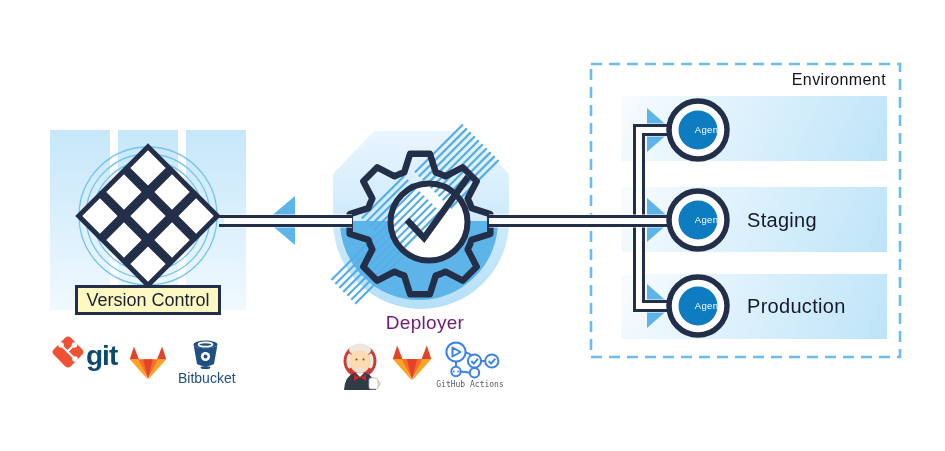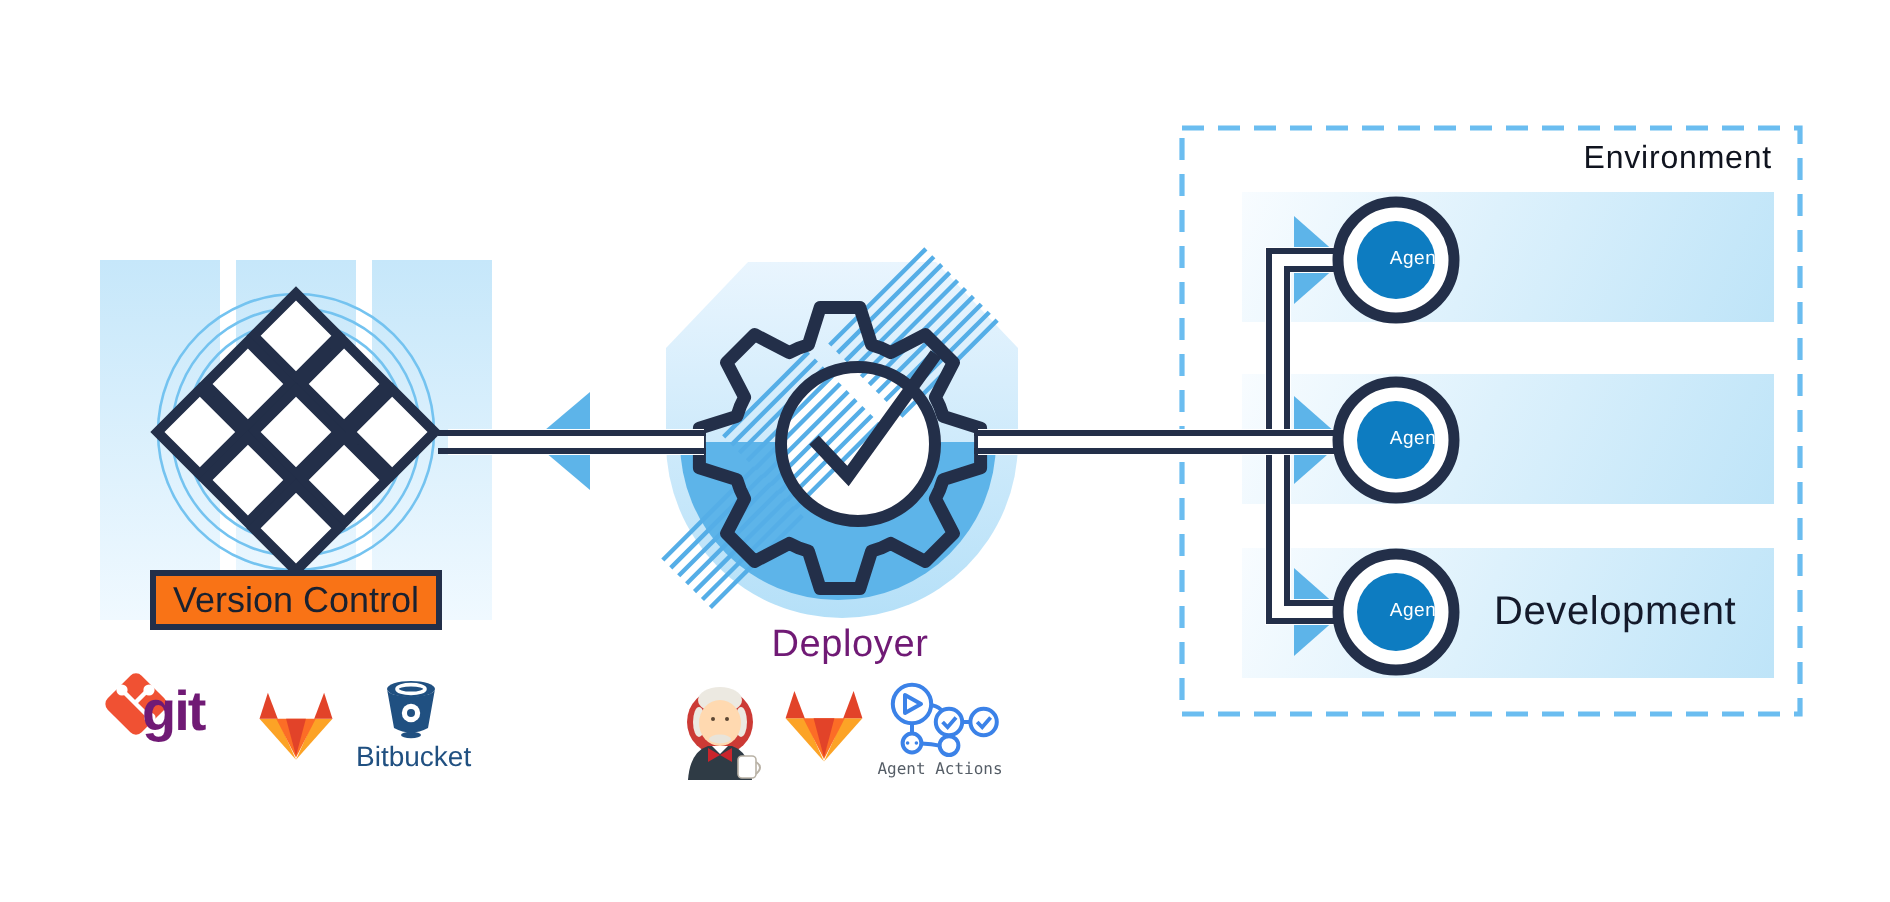--- a/index.html
+++ b/index.html
@@ -4,25 +4,25 @@
 <style>
   html,body{margin:0;padding:0;background:#fff;}
   #canvas{position:relative;width:945px;height:451px;background:#fff;overflow:hidden;
           font-family:"Liberation Sans",sans-serif;}
   #rows .env-row{position:absolute;left:621px;width:266px;height:65px;
     background:linear-gradient(115deg,#f8fcff 0%,#ddf1fc 45%,#bee4f8 100%);}
   #gfx{position:absolute;left:0;top:0;pointer-events:none;}
   .lbl{position:absolute;color:#161d2e;}
   .tier-label{left:747px;height:26px;line-height:26px;font-size:20px;font-weight:500;letter-spacing:.3px;color:#141a2b;}
   .env-title{left:700px;width:186px;text-align:right;top:71px;font-size:16px;letter-spacing:.4px;color:#10141f;}
-  .vc-box{left:75px;top:285px;width:140px;height:24px;border:3px solid #232f49;background:#f97316;
+  .vc-box{left:75px;top:285px;width:140px;height:24px;border:3px solid #232f49;background:#fef9c3;
           display:flex;align-items:center;justify-content:center;font-size:18px;font-weight:500;color:#1a2130;}
   .deployer{left:330px;top:312px;width:190px;text-align:center;font-size:19px;font-weight:500;color:#701a75;letter-spacing:.3px;}
   .agent-lbl{left:668px;width:80px;text-align:center;font-size:9.5px;color:#fff;letter-spacing:.3px;}
-  .git-word{left:71px;top:340px;font-size:28px;font-weight:700;letter-spacing:-1px;color:#701a75;}
+  .git-word{left:86px;top:340px;font-size:28px;font-weight:700;letter-spacing:-1px;color:#0c4a6e;}
   .bb-word{left:178px;top:370px;width:56px;text-align:center;font-size:14px;font-weight:400;color:#205081;}
   .gha-word{left:430px;top:380px;width:80px;text-align:center;font-size:8px;color:#555d66;
             font-family:"DejaVu Sans Mono",monospace;}
 </style>
 </head>
 <body>
 
 <div id="canvas">
 
   <div id="rows">
@@ -216,22 +216,23 @@
   </svg>
 
   <div class="lbl vc-box">
       <span>Version Control</span>
     </div>
 
   <div class="lbl deployer">Deployer</div>
 
   <div class="lbl env-title">Environment</div>
 
-  <div class="lbl tier-label" style="top:293px">Development</div>
+  <div class="lbl tier-label" style="top:207px">Staging</div>
+  <div class="lbl tier-label" style="top:293px">Production</div>
 
   <div class="lbl agent-lbl" style="top:124px">Agent</div>
   <div class="lbl agent-lbl" style="top:214px">Agent</div>
   <div class="lbl agent-lbl" style="top:300px">Agent</div>
 
   <div class="lbl git-word">git</div>
   <div class="lbl bb-word">Bitbucket</div>
-  <div class="lbl gha-word">Agent Actions</div>
+  <div class="lbl gha-word">GitHub Actions</div>
 </div>
 
 </body></html>

